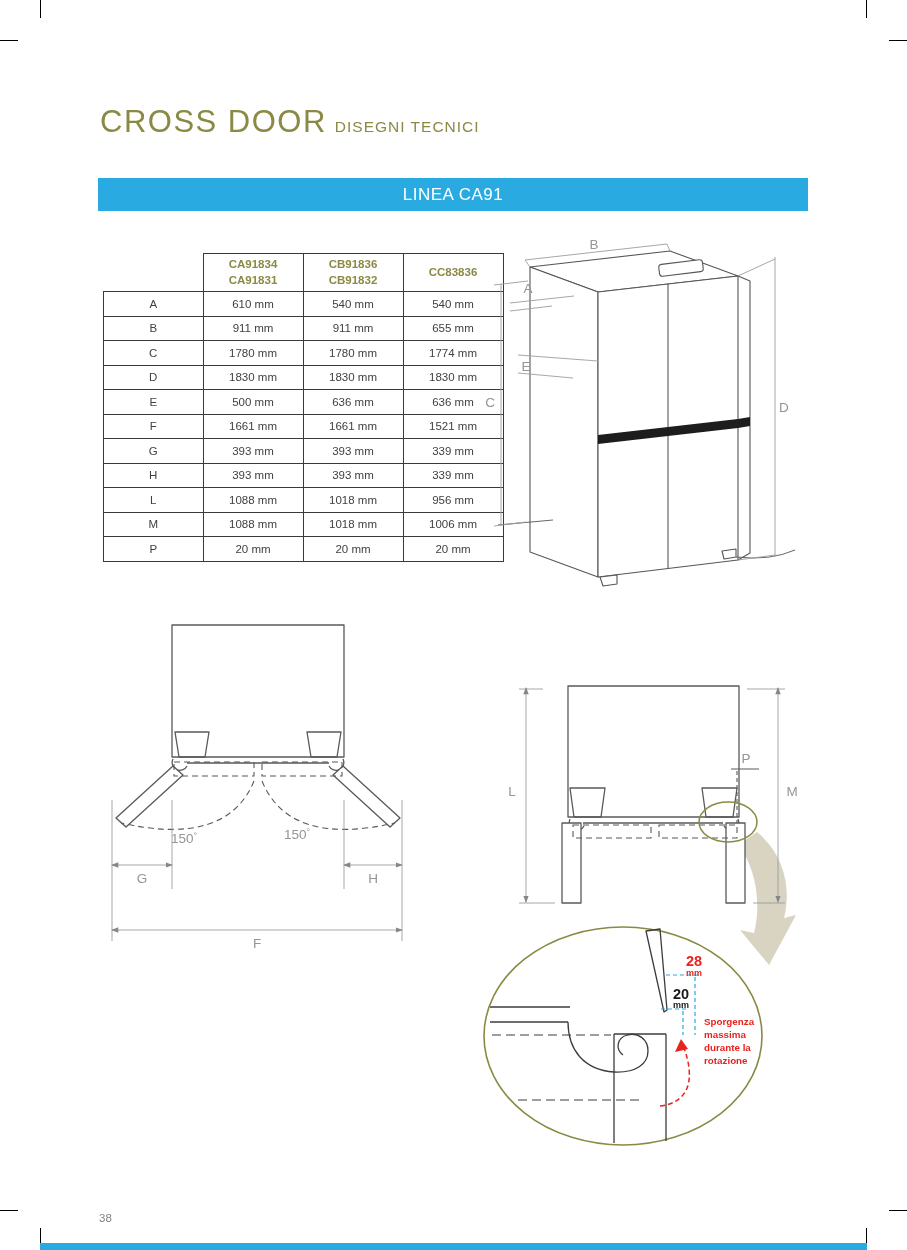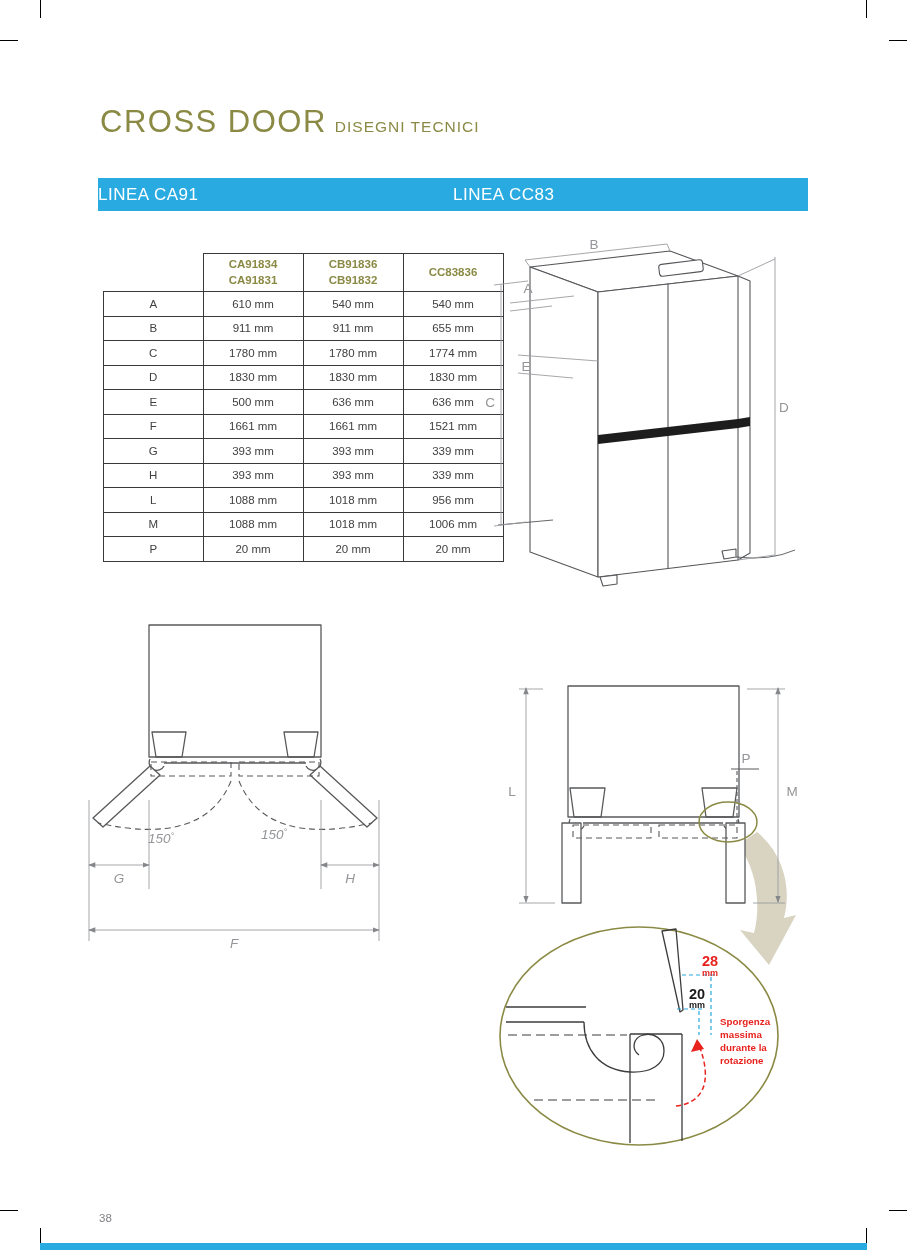--- a/index.html
+++ b/index.html
@@ -6,21 +6,21 @@
   .sheet{position:relative;width:907px;height:1250px;background:#ffffff;overflow:hidden;
          font-family:"Liberation Sans",sans-serif;}
   .crop{position:absolute;background:#000;}
   
   .title{position:absolute;left:100px;top:104px;white-space:nowrap;color:#8a8a45;}
   .title .main{font-size:31px;font-weight:400;letter-spacing:1.5px;}
   .title .sub{font-size:15.5px;font-weight:400;letter-spacing:1px;margin-left:8px;}
   
   .linea-bar{position:absolute;left:98px;top:178px;width:710px;height:33px;background:#29abe2;
              display:flex;align-items:center;}
-  .linea-bar .cell{flex:1;color:#ffffff;font-size:17px;letter-spacing:0.5px;}
+  .linea-bar .cell{flex:1;text-align:center;color:#ffffff;font-size:17px;letter-spacing:0.5px;}
   
   .dim-table{position:absolute;left:103px;top:253px;border-collapse:collapse;
              color:#414042;font-size:11.5px;}
   .dim-table th,.dim-table td{border:1px solid #39383a;text-align:center;vertical-align:middle;
              padding:0;background:#fff;}
   .dim-table th.corner{border:none;background:transparent;}
   .dim-table thead th{width:99px;height:37px;color:#8a8a45;font-weight:bold;line-height:1.35;}
   .dim-table tbody th{width:25px;height:23.5px;font-weight:normal;}
   .dim-table tbody td{width:99px;height:23.5px;}
   
@@ -42,21 +42,20 @@
   <div class="crop" style="left:40px;top:1228px;width:1px;height:22px;"></div>
   <div class="crop" style="left:889px;top:1210px;width:18px;height:1px;"></div>
   <div class="crop" style="left:866px;top:1228px;width:1px;height:22px;"></div>
 
   <div class="title">
     <span class="main">CROSS DOOR</span><span class="sub">DISEGNI TECNICI</span>
   </div>
 
   <div class="linea-bar">
     <div class="cell">LINEA CA91</div>
-    <div class="cell">LINEA CC83</div>
   </div>
 
   <table class="dim-table">
     <thead>
       <tr>
         <th class="corner"></th>
       <th>CA91834<br>CA91831</th>
           <th>CB91836<br>CB91832</th>
           <th>CC83836</th>
         </tr>
@@ -172,21 +171,21 @@
           <path d="M268,325 L305,320"></path>
       </g>
       <text class="lbl" x="124" y="14" text-anchor="middle">B</text>
       <text class="lbl" x="58" y="58" text-anchor="middle">A</text>
       <text class="lbl" x="56" y="136" text-anchor="middle">E</text>
       <text class="lbl" x="20" y="172" text-anchor="middle">C</text>
       <text class="lbl" x="309" y="177" text-anchor="start">D</text>
     </svg>
   </div>
 
-  <div class="diagram" style="left:76px;top:615px;width:330px;height:350px;font-style:italic;">
+  <div class="diagram" style="left:99px;top:615px;width:330px;height:350px;">
     <svg width="330" height="350" viewBox="0 0 330 350">
       <defs>
         <marker id="aS" markerWidth="9" markerHeight="8" refX="1" refY="3" orient="auto">
           <path d="M8,0 L0,3 L8,6 Z" fill="#85878a"></path>
           </marker>
         <marker id="aE" markerWidth="9" markerHeight="8" refX="7" refY="3" orient="auto">
           <path d="M0,0 L8,3 L0,6 Z" fill="#85878a"></path>
           </marker>
       </defs>
       <g stroke="#58595b" stroke-width="1.3" fill="none" stroke-linejoin="round">
@@ -218,21 +217,21 @@
         <path d="M13,315 L303,315" marker-start="url(#aS)" marker-end="url(#aE)"></path>
       </g>
       <text class="lbl" x="85" y="228" text-anchor="middle"><tspan>150</tspan><tspan dy="-4" font-size="9">°</tspan></text>
       <text class="lbl" x="198" y="224" text-anchor="middle"><tspan>150</tspan><tspan dy="-4" font-size="9">°</tspan></text>
       <text class="lbl" x="43" y="268" text-anchor="middle">G</text>
       <text class="lbl" x="274" y="268" text-anchor="middle">H</text>
       <text class="lbl" x="158" y="333" text-anchor="middle">F</text>
     </svg>
   </div>
 
-  <div class="diagram" style="left:496px;top:925px;width:290px;height:230px;">
+  <div class="diagram" style="left:480px;top:925px;width:290px;height:230px;">
     <svg width="290" height="230" viewBox="0 0 290 230">
       <ellipse cx="143" cy="111" rx="139" ry="109" fill="#ffffff" stroke="#8a8a45" stroke-width="1.6"></ellipse>
       <g stroke="#3c3c3c" stroke-width="1.3" fill="none" stroke-linejoin="round">
         <path d="M166,6 L180,4 L187,85 L184,87 Z"></path>
         <path d="M10,82 L90,82"></path>
           <path d="M10,97 L88,97"></path>
         <path d="M88,97 C88,125 104,145 134,147 C156,148 168,139 168,126 C168,114 158,107 147,110 C137,113 135,124 143,130"></path>
         <path d="M134,109 L186,109"></path>
         <path d="M186,109 L186,216"></path>
         <path d="M134,109 L134,218"></path>

